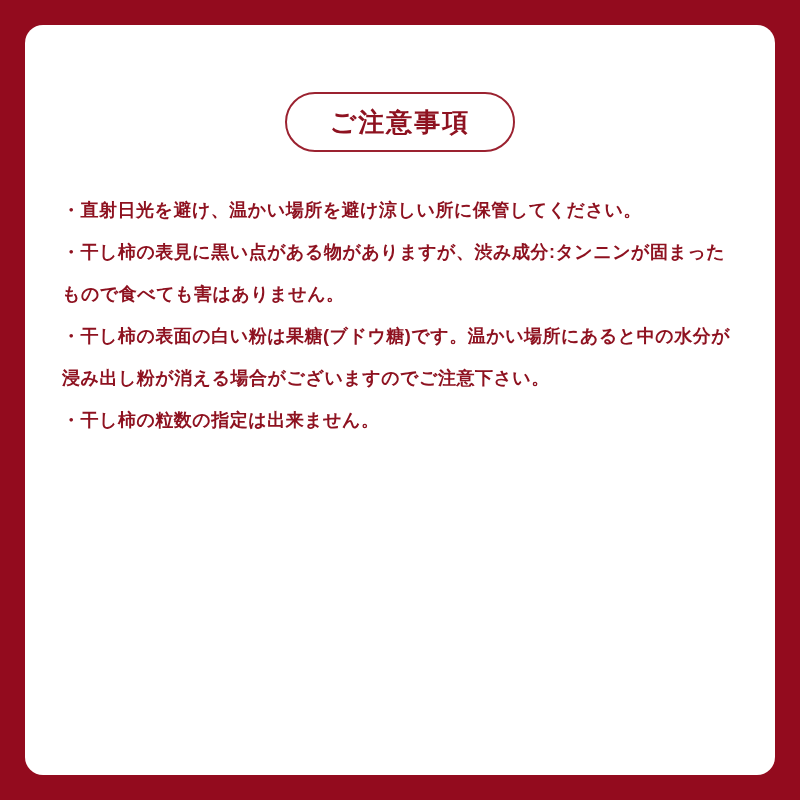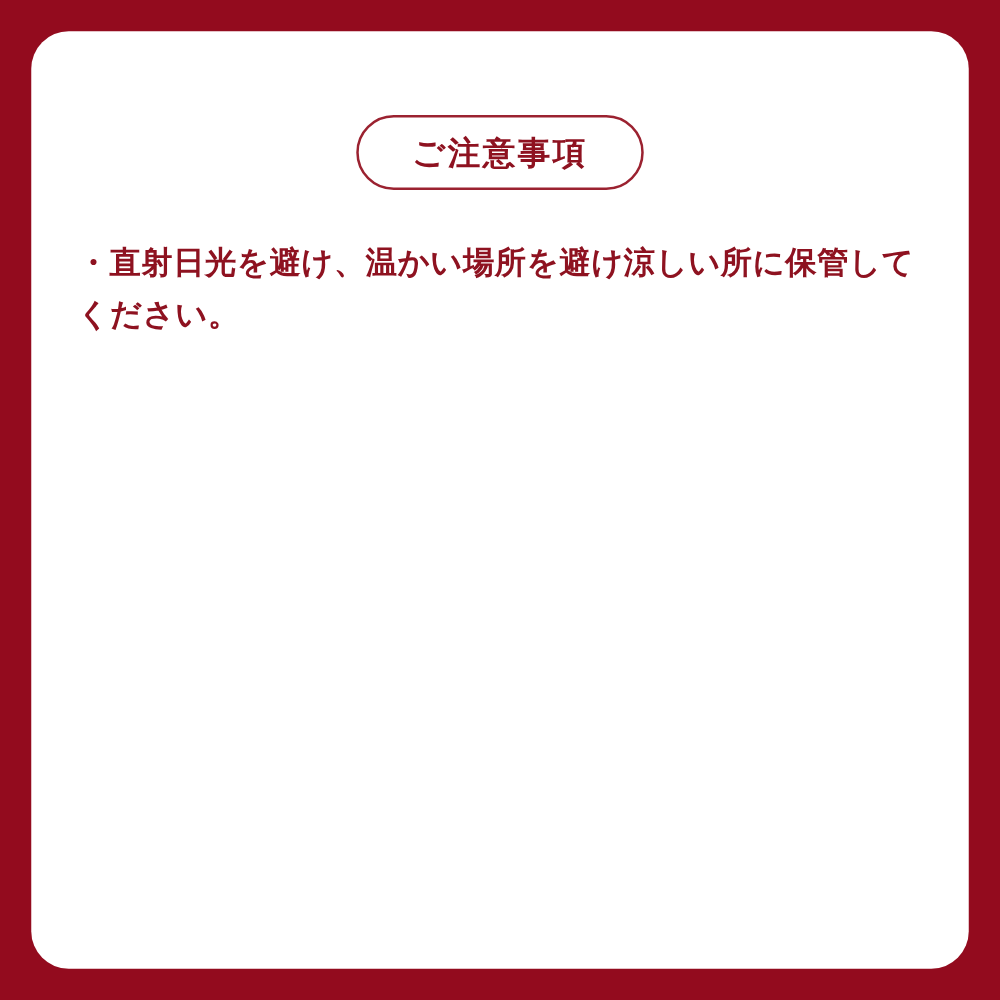--- a/index.html
+++ b/index.html
@@ -8,21 +8,21 @@
     width: 800px;
     height: 800px;
     background: #930b1e;              
     overflow: hidden;
     font-family: "Liberation Sans", "DejaVu Sans", sans-serif;
   }
   .panel {
     position: absolute;
     top: 25px; left: 25px; right: 25px; bottom: 25px;
     background: #ffffff;
-    border-radius: 30px;
+    border-radius: 18px;
   }
   .title-badge {
     position: absolute;
     top: 67px;                        
     left: 50%;
     transform: translateX(-50%);
     height: 60px;
     min-width: 230px;
     box-sizing: border-box;
     padding: 0 40px;
@@ -42,21 +42,21 @@
   }
   .content {
     position: absolute;
     top: 164px;                       
     left: 37px;                       
     right: 37px;
     color: #8e1220;
   }
   .content p {
     margin: 0;
-    font-size: 25px;
+    font-size: 18px;
     line-height: 42px;
     font-weight: 700;
     letter-spacing: 0.5px;
     text-align: left;
   }
   .content p.disclaimer {
     margin-top: 40px;                 
   }
 </style>
 </head>
@@ -64,16 +64,19 @@
 
 <div class="canvas">
   <div class="panel">
 
     <div class="title-badge">
       <span class="title-text">ご注意事項</span>
     </div>
 
     <div class="content">
       <p>・直射日光を避け、温かい場所を避け涼しい所に保管してください。</p>
+      <p>・干し柿の表見に黒い点がある物がありますが、渋み成分:タンニンが固まったもので食べても害はありません。</p>
+      <p>・干し柿の表面の白い粉は果糖(ブドウ糖)です。温かい場所にあると中の水分が浸み出し粉が消える場合がございますのでご注意下さい。</p>
+      <p>・干し柿の粒数の指定は出来ません。</p>
     </div>
 
   </div>
 </div>
 
 </body></html>

